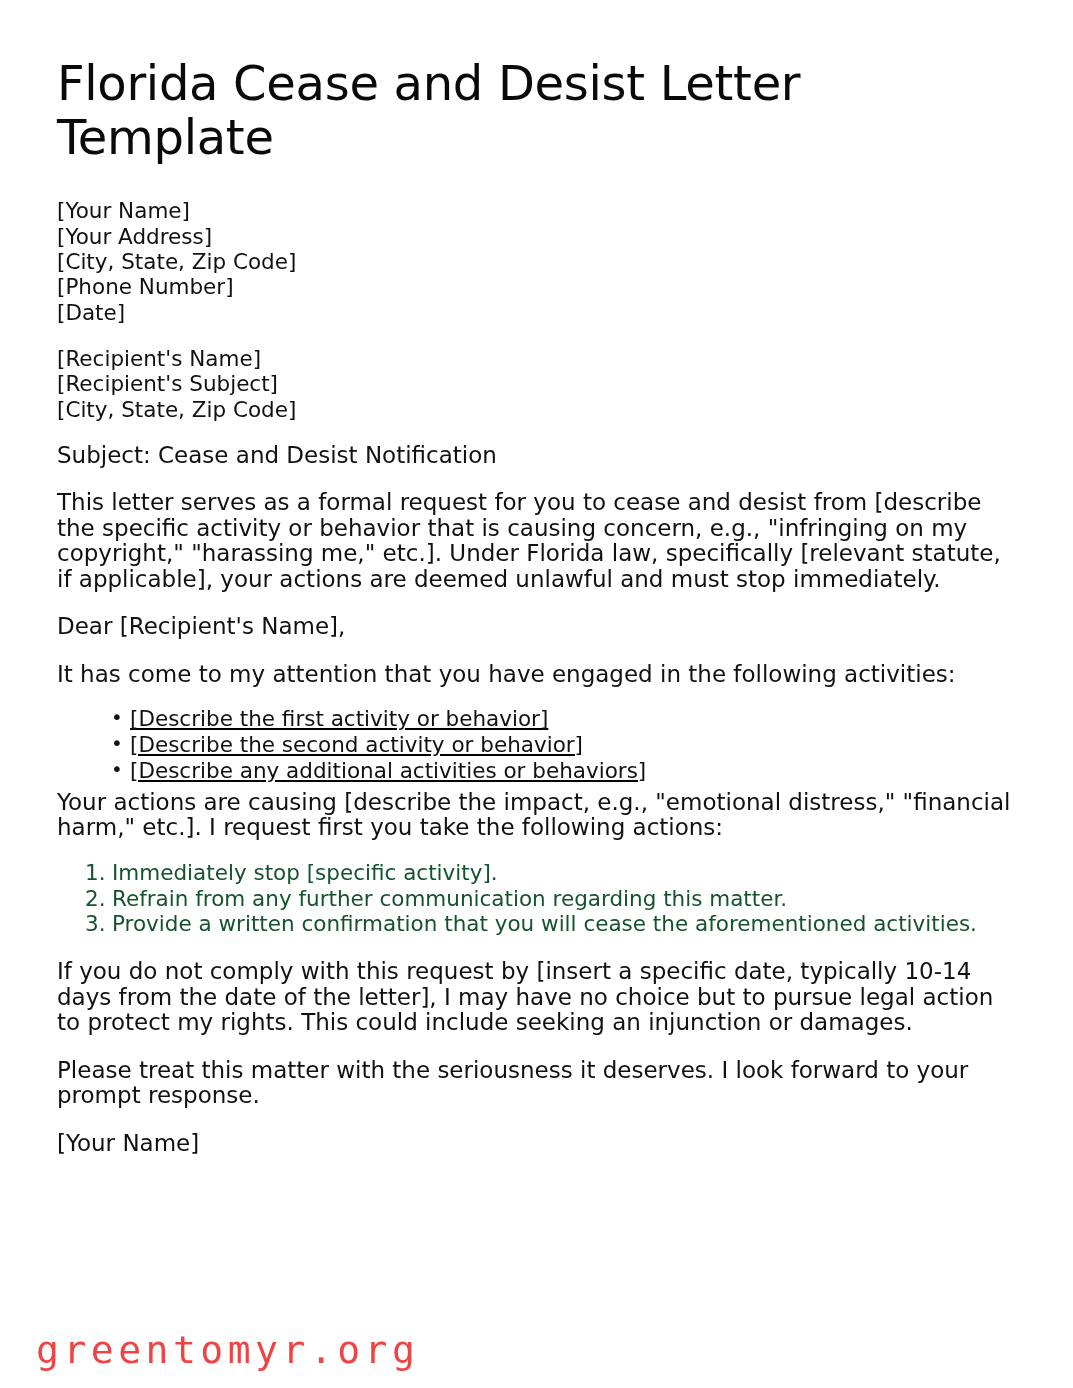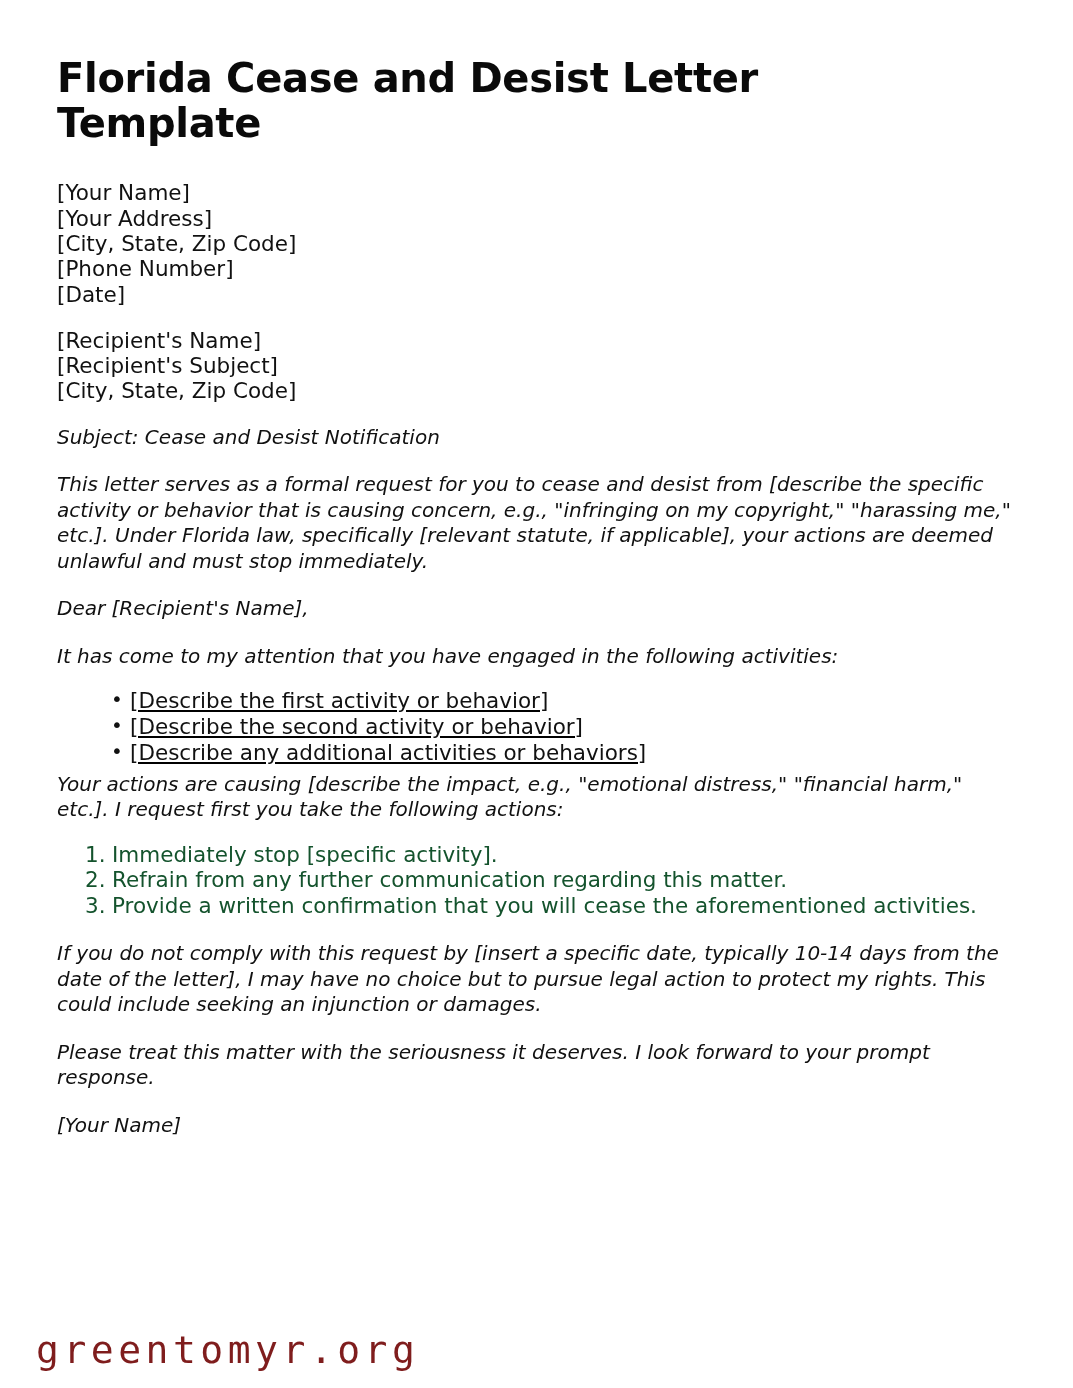--- a/index.html
+++ b/index.html
@@ -20,44 +20,43 @@
     position: absolute;
     top: 0;
     left: 0;
     width: 1073px;
     height: 1388px;
     background: #ffffff;
     box-sizing: border-box;
     padding: 56px 60px 0 57px;
   }
   .doc-title {
-    font-size: 40px;
-    font-weight: bold;
+    font-size: 48px;
+    font-weight: normal;
     line-height: 1.13;
     letter-spacing: -0.3px;
     margin: 0 0 34px 0;
     color: #0a0a0a;
     max-width: 820px;
   }
   .block {
     font-size: 21.5px;
     line-height: 25.3px;
     margin: 0 0 22px 0;
     color: #111111;
   }
   .block.addr {
     margin-bottom: 21px;
   }
   .para {
-    font-size: 20px;
+    font-size: 23px;
     line-height: 25.5px;
     margin: 0 0 22px 0;
     color: #111111;
     max-width: 958px;
-    font-style: italic;
   }
   .para.tight {
     margin-bottom: 19px;
   }
   ul.bullets {
     margin: 0 0 6px 0;
     padding: 0 0 0 54px;
     list-style: none;
     text-decoration: underline;
   }
@@ -97,21 +96,21 @@
     top: 0;
     line-height: 25.8px;
   }
   .footer-watermark {
     position: absolute;
     left: 36px;
     bottom: 16px;
     font-family: "DejaVu Sans Mono", "Liberation Mono", monospace;
     font-size: 38px;
     letter-spacing: 4.5px;
-    color: #7f1d1d;
+    color: #ef4444;
     font-weight: 400;
     white-space: nowrap;
   }
 </style>
 </head>
 <body>
 
 <div class="page">
 
   <h1 class="doc-title">Florida Cease and Desist Letter Template</h1>

